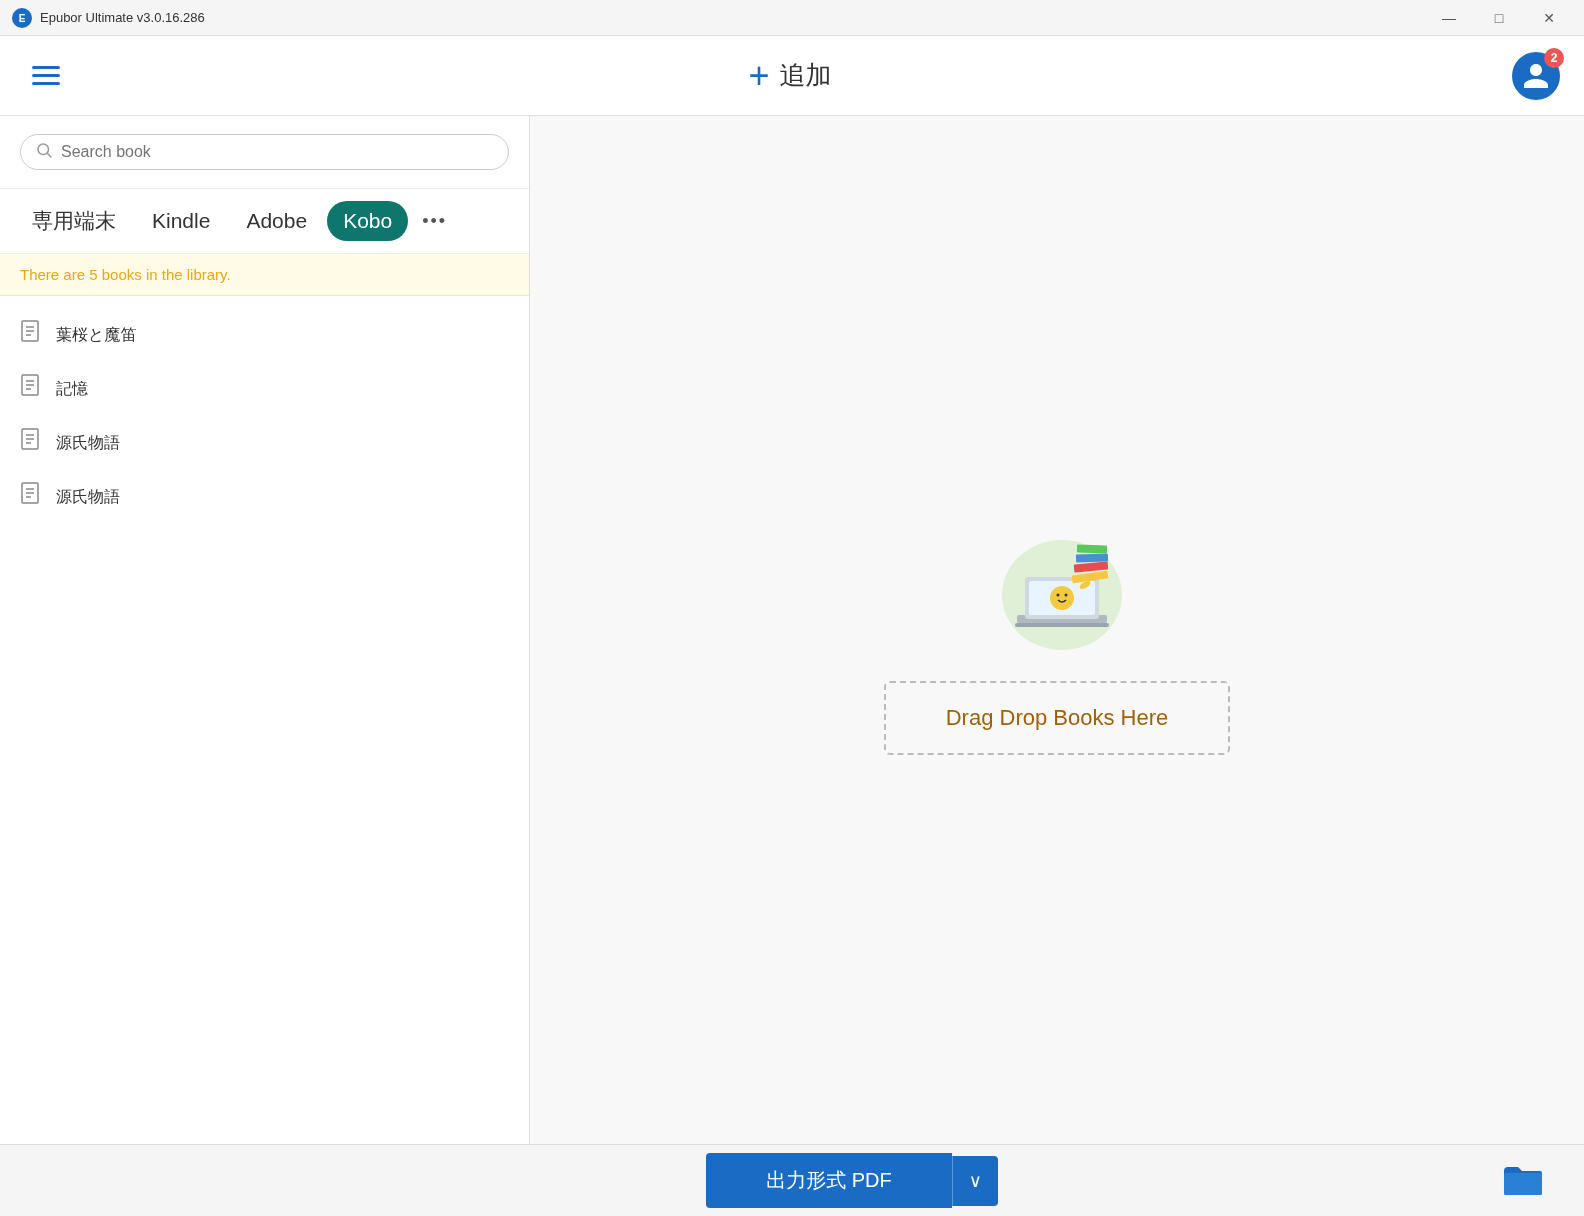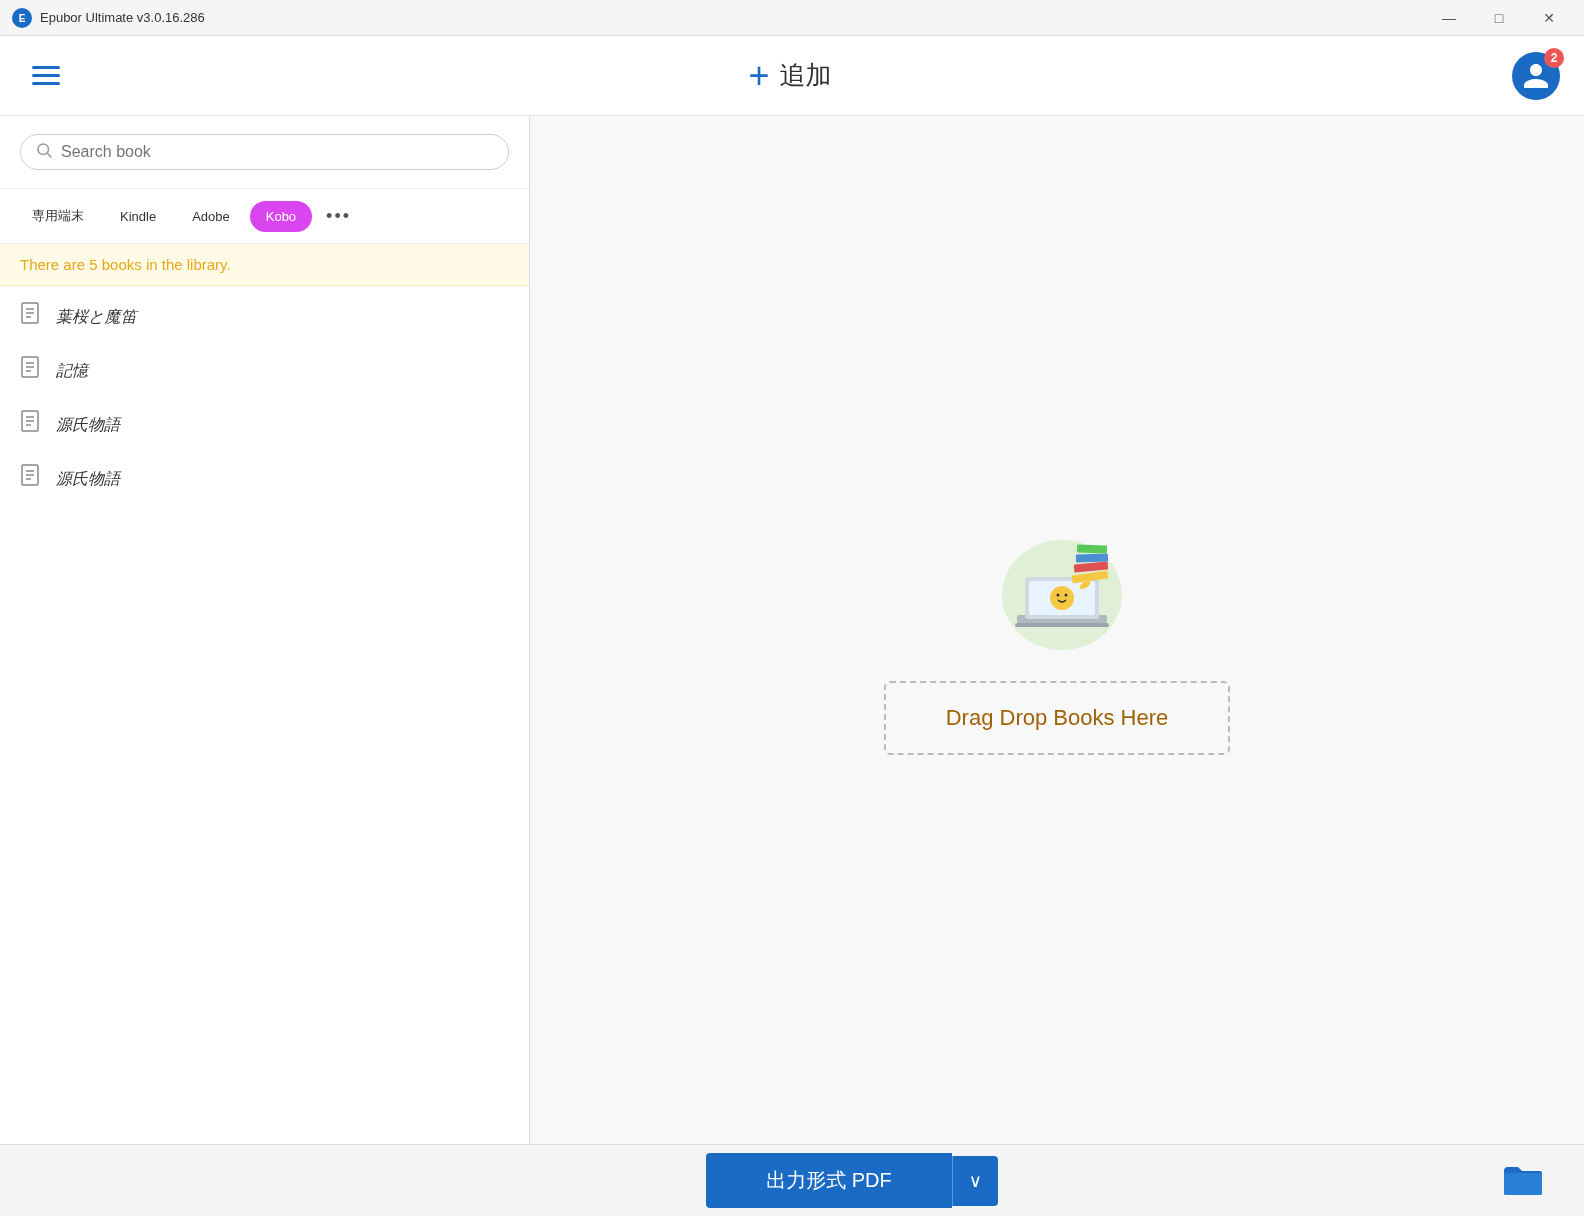--- a/index.html
+++ b/index.html
@@ -180,28 +180,28 @@
       display: flex;
       align-items: center;
       padding: 10px 16px;
       gap: 4px;
       border-bottom: 1px solid #eee;
     }
     .tab {
       padding: 8px 16px;
       border: none;
       background: transparent;
-      font-size: 13px;
+      font-size: 21px;
       color: #333;
       cursor: pointer;
       border-radius: 4px;
       text-align: center;
     }
     .tab.active {
-      background: #d946ef;
+      background: #0f766e;
       color: white;
       border-radius: 20px;
     }
     .tab-more {
       background: none;
       border: none;
       cursor: pointer;
       font-size: 18px;
       color: #555;
       padding: 6px 10px;
@@ -214,22 +214,21 @@
       padding: 12px 20px;
       font-size: 15px;
       color: #e6a817;
       border-bottom: 1px solid #f5e8b0;
     }
 
     
     .book-list {
       flex: 1;
       overflow-y: auto;
-      padding: 4px 0;
-      font-style: italic;
+      padding: 12px 0;
     }
     .book-item {
       display: flex;
       align-items: center;
       padding: 12px 20px;
       cursor: pointer;
       gap: 14px;
     }
     .book-icon {
       color: #888;

